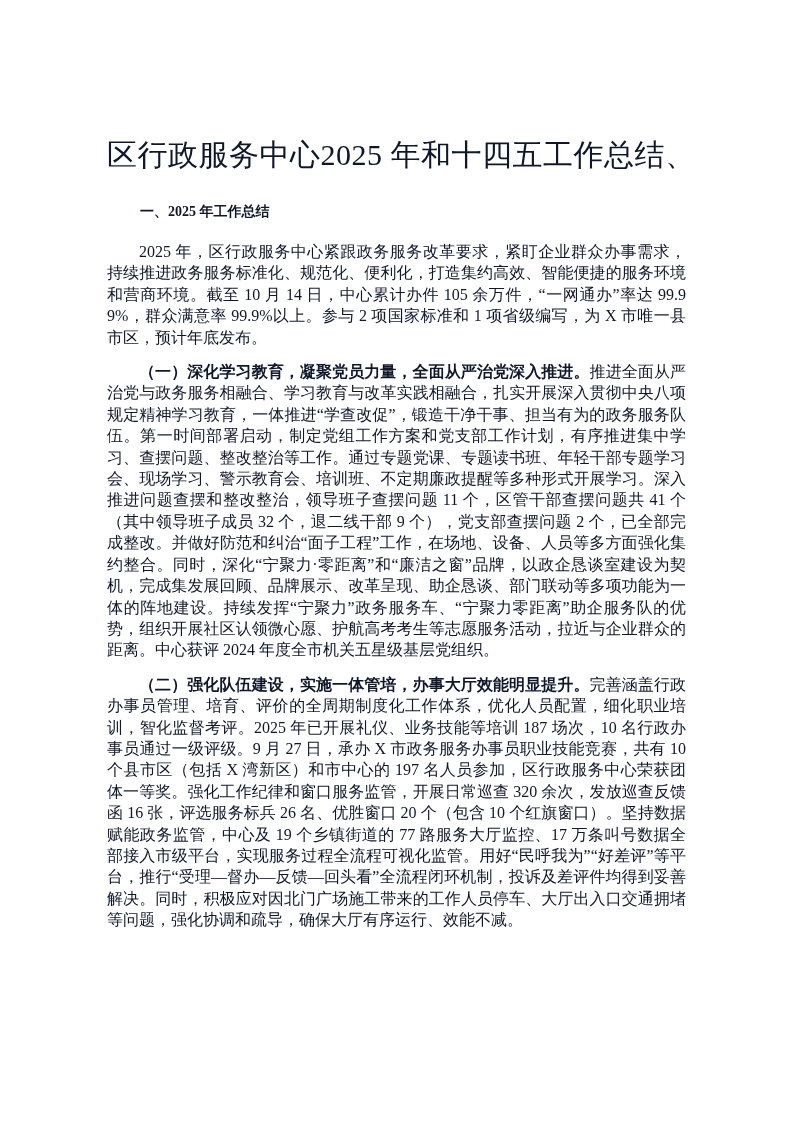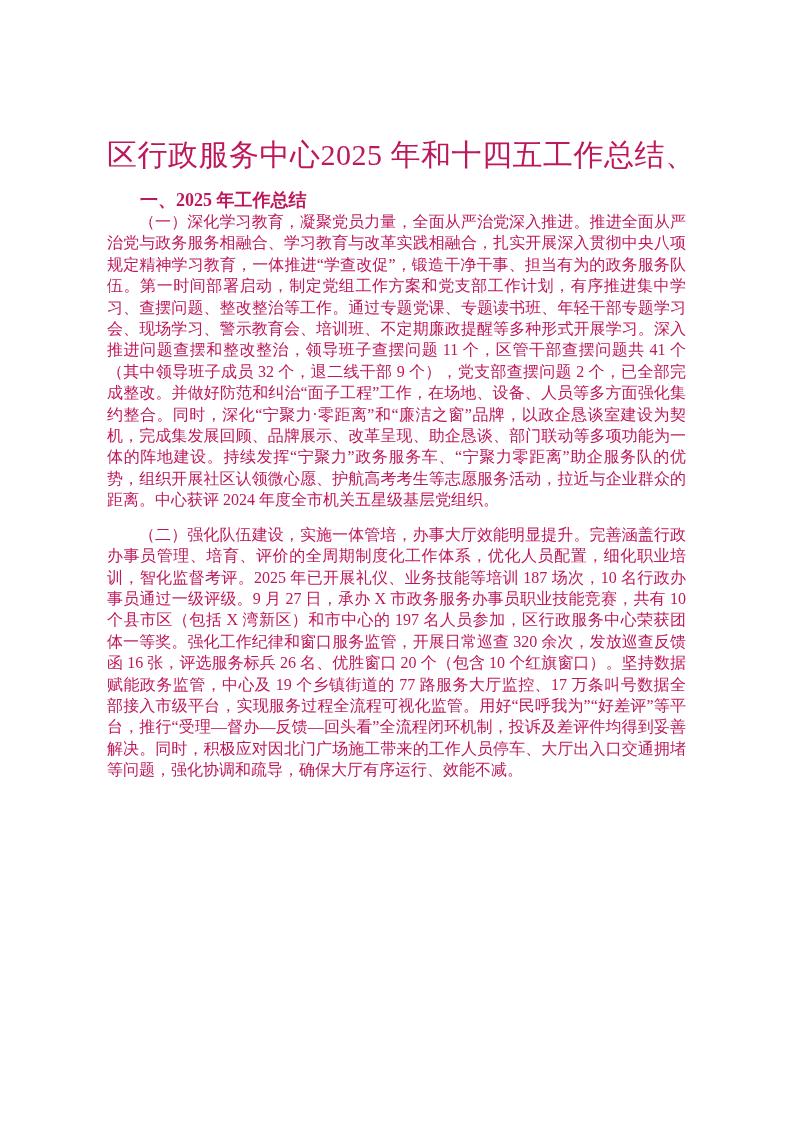--- a/index.html
+++ b/index.html
@@ -8,68 +8,69 @@
     background: #ffffff;
   }
   .page {
     position: relative;
     width: 793px;
     height: 1121px;
     margin: 0 auto;
     background: #ffffff;
     box-sizing: border-box;
     padding: 132px 107px 0 107px;
-    color: #be185d;
+    color: #0f172a;
     font-family: "Liberation Serif", "DejaVu Serif", serif;
     overflow: hidden;
   }
   .doc-title {
     margin: 0;
     font-size: 30px;
     font-weight: 400;
     line-height: 45px;
     text-align: center;
     letter-spacing: 0.5px;
   }
   .doc-title .title-line {
     display: block;
     white-space: nowrap;
   }
   .section-heading {
-    margin: 12px 0 0 0;
-    font-size: 18px;
+    margin: 24px 0 0 0;
+    font-size: 14px;
     font-weight: 700;
     line-height: 22px;
     text-indent: 33px;
     text-align: left;
   }
   .para {
     margin: 0 0 13px 0;
     font-size: 16px;
     line-height: 21.4px;
     text-align: justify;
     text-indent: 32px;
     word-break: break-all;
   }
   .para.first {
     margin-top: 18px;
   }
   .para .lead {
-    font-weight: 400;
+    font-weight: 700;
   }
 </style>
 </head>
 <body>
 
 <div class="page">
 
   <h1 class="doc-title">
     <span class="title-line">区行政服务中心2025 年和十四五工作总结、</span>
   </h1>
 
   <h2 class="section-heading">一、2025 年工作总结</h2>
 
+  <p class="para first"><span>2025 年，区行政服务中心紧跟政务服务改革要求，紧盯企业群众办事需求，持续推进政务服务标准化、规范化、便利化，打造集约高效、智能便捷的服务环境和营商环境。截至 10 月 14 日，中心累计办件 105 余万件，“一网通办”率达 99.99%，群众满意率 99.9%以上。参与 2 项国家标准和 1 项省级编写，为 X 市唯一县市区，预计年底发布。</span></p>
 
   <p class="para"><span class="lead">（一）深化学习教育，凝聚党员力量，全面从严治党深入推进。</span><span>推进全面从严治党与政务服务相融合、学习教育与改革实践相融合，扎实开展深入贯彻中央八项规定精神学习教育，一体推进“学查改促”，锻造干净干事、担当有为的政务服务队伍。第一时间部署启动，制定党组工作方案和党支部工作计划，有序推进集中学习、查摆问题、整改整治等工作。通过专题党课、专题读书班、年轻干部专题学习会、现场学习、警示教育会、培训班、不定期廉政提醒等多种形式开展学习。深入推进问题查摆和整改整治，领导班子查摆问题 11 个，区管干部查摆问题共 41 个（其中领导班子成员 32 个，退二线干部 9 个），党支部查摆问题 2 个，已全部完成整改。并做好防范和纠治“面子工程”工作，在场地、设备、人员等多方面强化集约整合。同时，深化“宁聚力·零距离”和“廉洁之窗”品牌，以政企恳谈室建设为契机，完成集发展回顾、品牌展示、改革呈现、助企恳谈、部门联动等多项功能为一体的阵地建设。持续发挥“宁聚力”政务服务车、“宁聚力零距离”助企服务队的优势，组织开展社区认领微心愿、护航高考考生等志愿服务活动，拉近与企业群众的距离。中心获评 2024 年度全市机关五星级基层党组织。</span></p>
 
   <p class="para"><span class="lead">（二）强化队伍建设，实施一体管培，办事大厅效能明显提升。</span><span>完善涵盖行政办事员管理、培育、评价的全周期制度化工作体系，优化人员配置，细化职业培训，智化监督考评。2025 年已开展礼仪、业务技能等培训 187 场次，10 名行政办事员通过一级评级。9 月 27 日，承办 X 市政务服务办事员职业技能竞赛，共有 10 个县市区（包括 X 湾新区）和市中心的 197 名人员参加，区行政服务中心荣获团体一等奖。强化工作纪律和窗口服务监管，开展日常巡查 320 余次，发放巡查反馈函 16 张，评选服务标兵 26 名、优胜窗口 20 个（包含 10 个红旗窗口）。坚持数据赋能政务监管，中心及 19 个乡镇街道的 77 路服务大厅监控、17 万条叫号数据全部接入市级平台，实现服务过程全流程可视化监管。用好“民呼我为”“好差评”等平台，推行“受理—督办—反馈—回头看”全流程闭环机制，投诉及差评件均得到妥善解决。同时，积极应对因北门广场施工带来的工作人员停车、大厅出入口交通拥堵等问题，强化协调和疏导，确保大厅有序运行、效能不减。</span></p>
 
 </div>
 
 </body></html>

